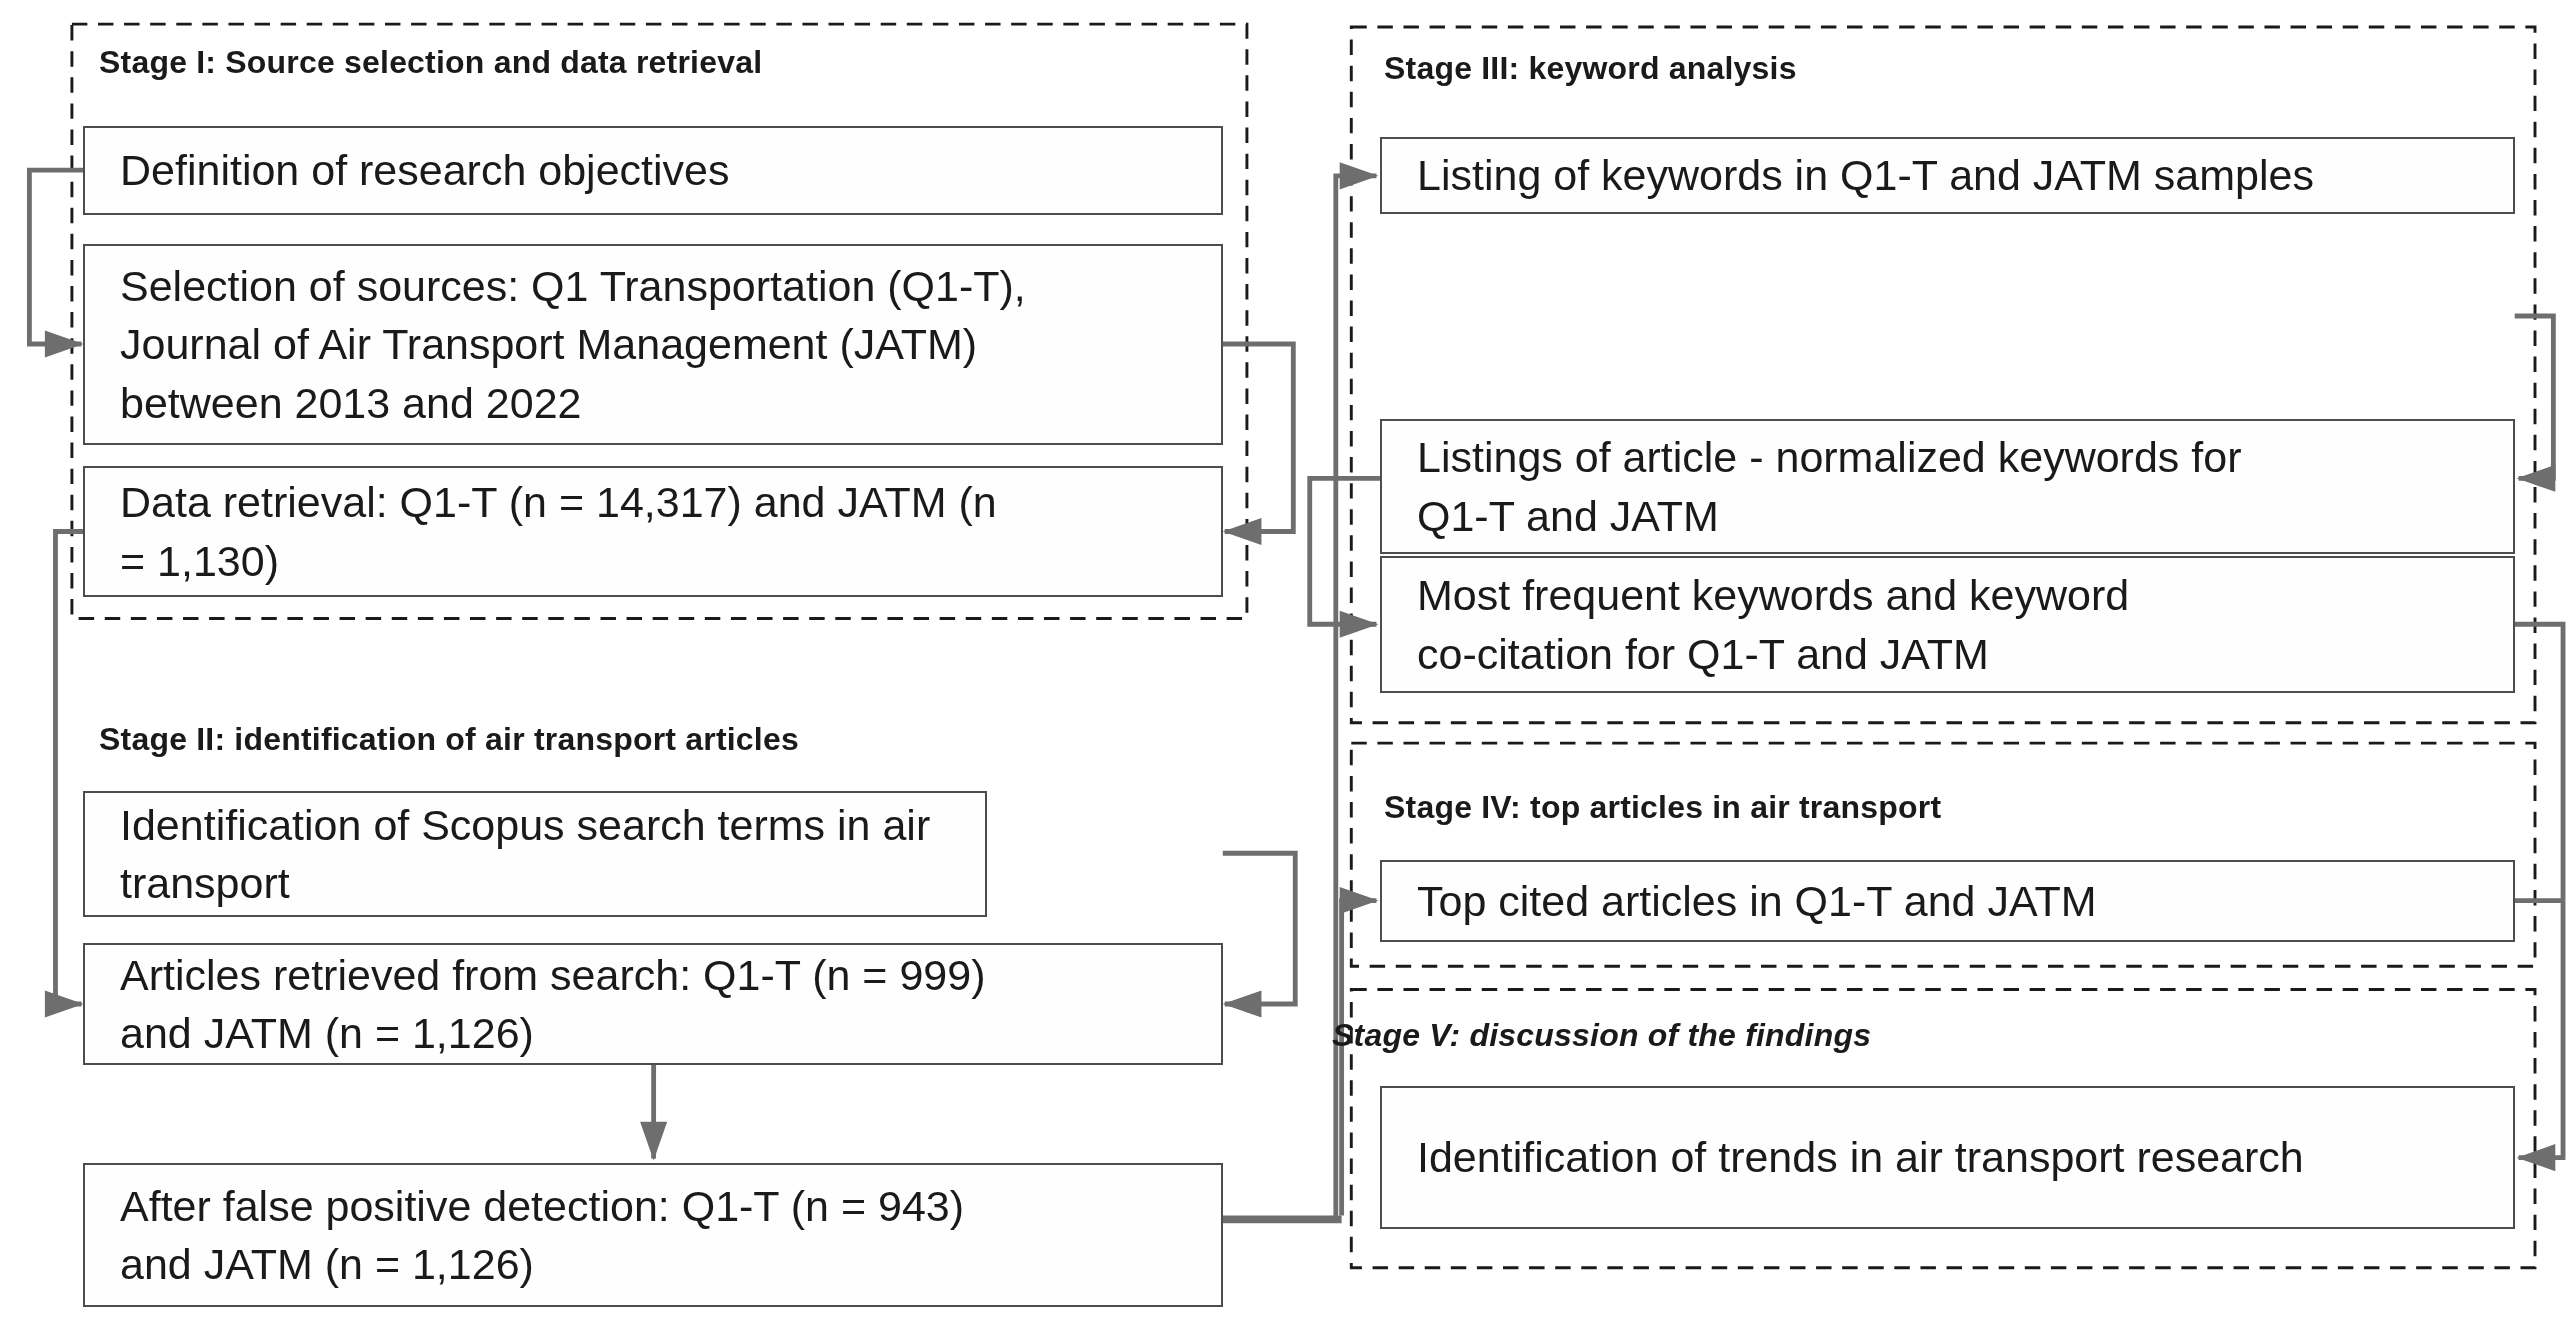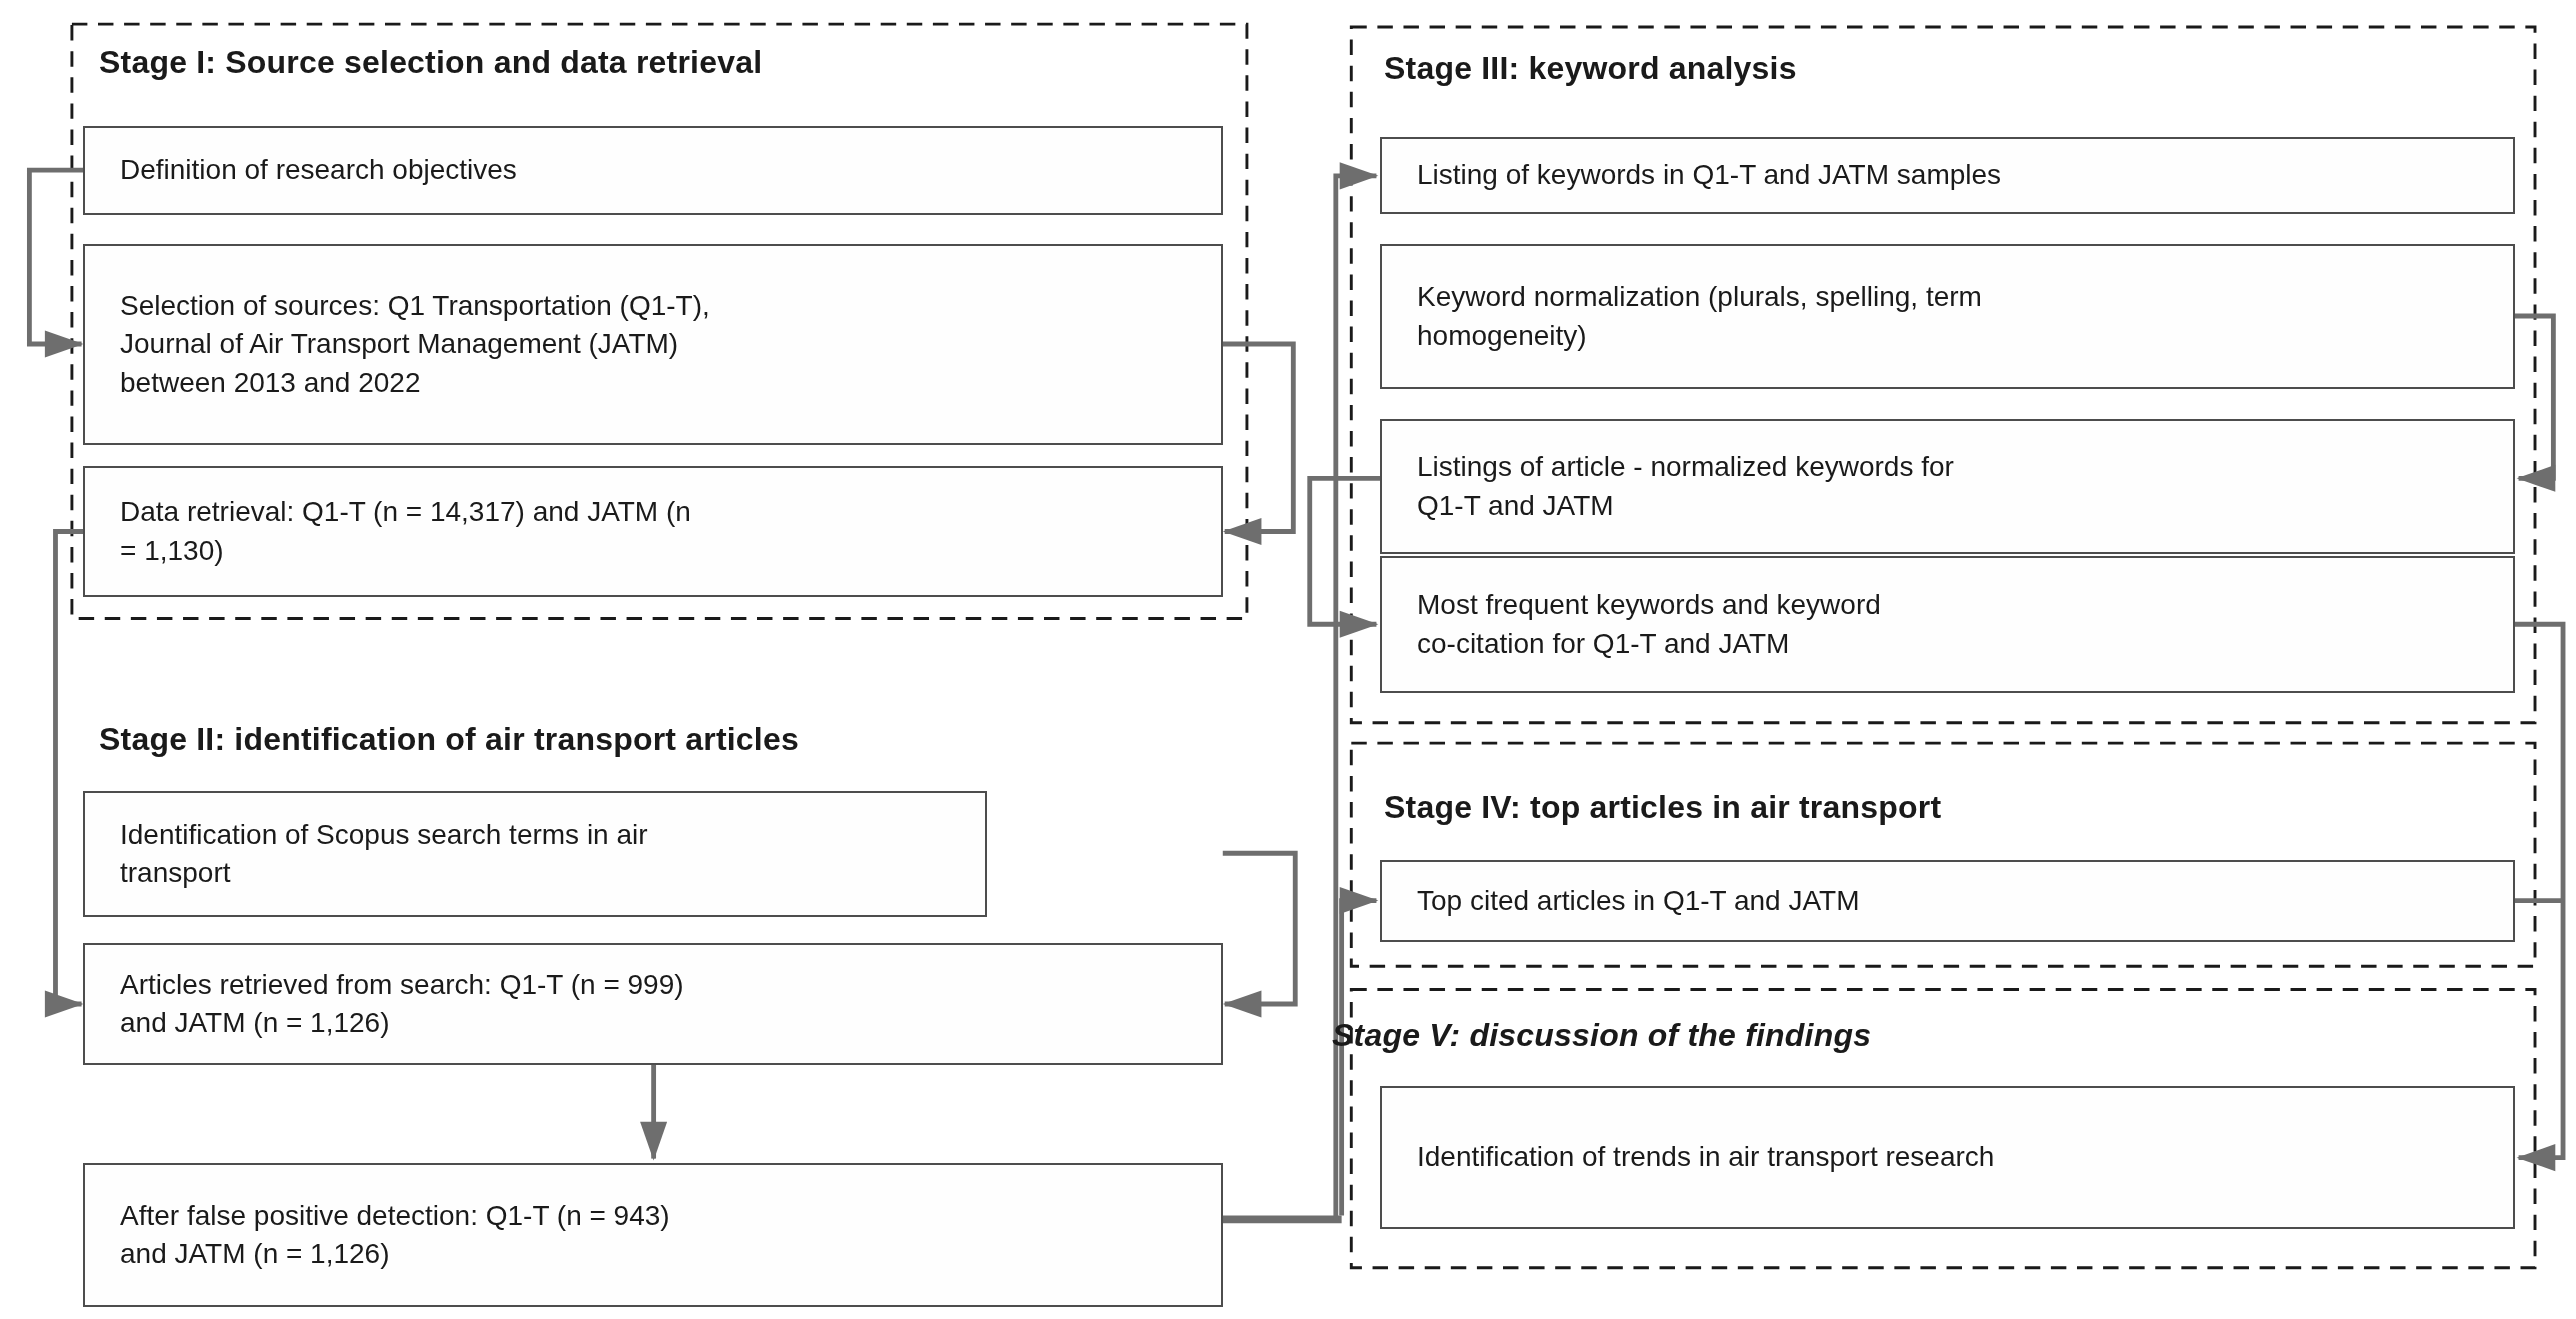--- a/index.html
+++ b/index.html
@@ -45,21 +45,21 @@
     z-index: 2;
     box-sizing: border-box;
     background: var(--box-fill, #fefefe);
     border: 2.9px solid var(--box-border, #4d4d4d);
     display: flex;
     align-items: center;
   }
   .box .txt {
     padding-left: 35px;
     padding-right: 19.3px;
-    font-size: 28px;
+    font-size: 43px;
     line-height: 1.36;
     color: var(--text, #1a1a1a);
     white-space: pre-line;
   }
 </style>
 </head>
 <body>
 
 <div id="canvas">
 
@@ -119,24 +119,20 @@
   <div class="box" style="left:83px; top:1163px; width:1140px; height:144px;">
     <span class="txt">After false positive detection: Q1-T (n = 943)
 and JATM (n = 1,126)</span>
   </div>
 
   <div class="stage-region" style="left:1351px; top:27px; width:1184px; height:696px;"></div>
   <div class="stage-title" style="left:1384px; top:50px;">Stage III: keyword analysis</div>
   <div class="box" style="left:1380px; top:137px; width:1135px; height:77px;">
     <span class="txt">Listing of keywords in Q1-T and JATM samples</span>
   </div>
-  <div class="box" style="left:1380px; top:244px; width:1135px; height:145px;">
-    <span class="txt">Keyword normalization (plurals, spelling, term
-homogeneity)</span>
-  </div>
   <div class="box" style="left:1380px; top:411px; width:1135px; height:135px;margin-top:8px;">
     <span class="txt">Listings of article - normalized keywords for
 Q1-T and JATM</span>
   </div>
   <div class="box" style="left:1380px; top:556px; width:1135px; height:137px;">
     <span class="txt">Most frequent keywords and keyword
 co-citation for Q1-T and JATM</span>
   </div>
 
   <div class="stage-region" style="left:1351px; top:743px; width:1184px; height:223px;"></div>

